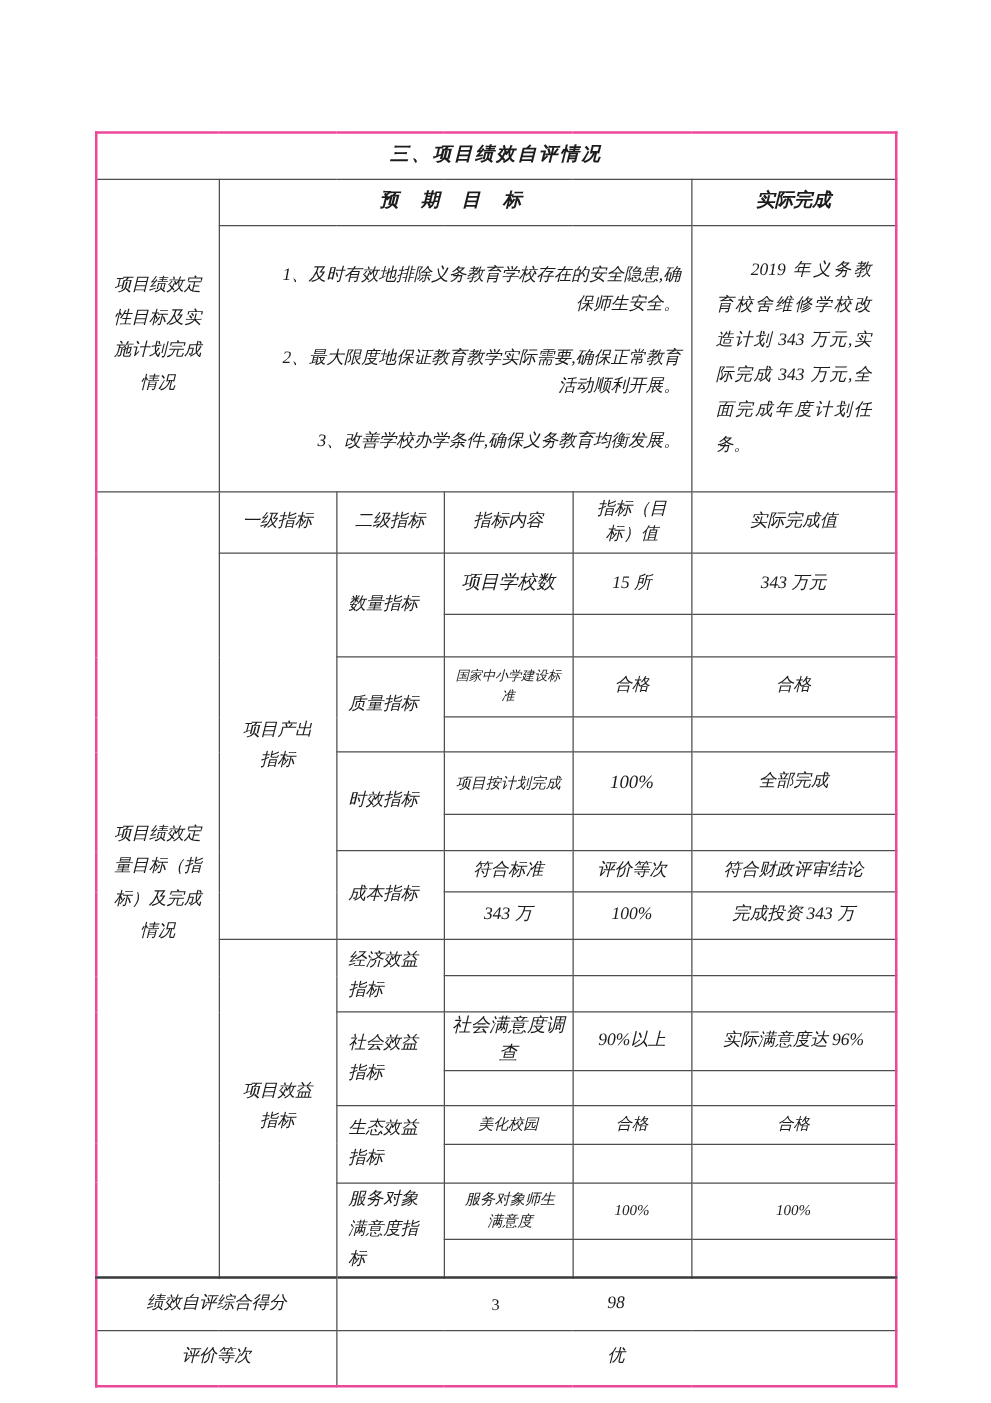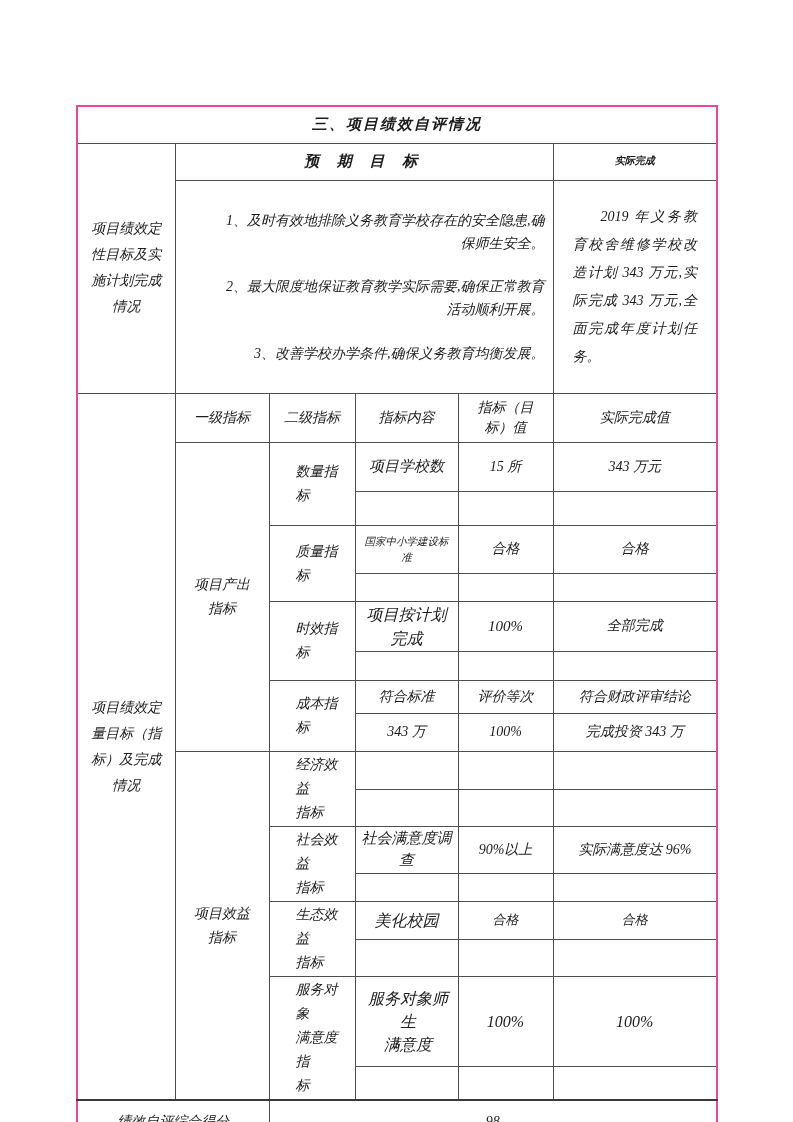--- a/index.html
+++ b/index.html
@@ -21,35 +21,35 @@
   }
   
   .rh0{height:37px}.rh1{height:37px}.rh2{height:140px}.rh3{height:49px}
   .rh4{height:49px}.rh5{height:34px}.rh6{height:48px}.rh7{height:28px}
   .rh8{height:50px}.rh9{height:29px}.rh10{height:33px}.rh11{height:38px}
   .rh12{height:29px}.rh13{height:29px}.rh14{height:39px}.rh15{height:28px}
   .rh16{height:31px}.rh17{height:31px}.rh18{height:41px}.rh19{height:27px}
   .rh20{height:43px}.rh21{height:44px}
 
   td.title{font-weight:bold;font-size:15px;letter-spacing:2px;}
-  td.hdr{font-weight:bold;font-size:10px;}
+  td.hdr{font-weight:bold;font-size:15px;}
   td.hdr-sp{font-weight:bold;font-size:15px;letter-spacing:7px;}
   td.vlabel{font-size:14px;line-height:26px;padding:0 11px;}
   td.qualcell{text-align:left;vertical-align:middle;padding:4px 8px 4px 10px;}
   td.qualcell p{margin:0;text-indent:2em;font-size:14px;line-height:23px;text-align:right;}
   td.actualcell{text-align:left;vertical-align:middle;padding:2px 19px;}
   td.actualcell p{margin:0;text-indent:2em;font-size:14px;line-height:28px;text-align:justify;}
   td.ihdr{font-size:14px;}
   td.l1{font-size:14px;line-height:24px;}
-  td.l2{text-align:left;padding-left:26px;font-size:14px;line-height:24px;}
+  td.l2{text-align:left;padding-left:9px;font-size:14px;line-height:24px;}
   td.leftc{text-align:center;padding-left:7px;}
   td.scoretop{border-top:2px solid #3a3a3a;}
   .fs10{font-size:10.5px}
   .fs11{font-size:15px}
-  .fs12{font-size:16px}
+  .fs12{font-size:12px}
   .fs13{font-size:13px}
   .pagenum{
     position:absolute;left:0;top:1036px;width:100%;text-align:center;
     font-size:13px;color:#1c1c1c;
   }
 </style>
 </head>
 <body>
 
 <div class="page">

